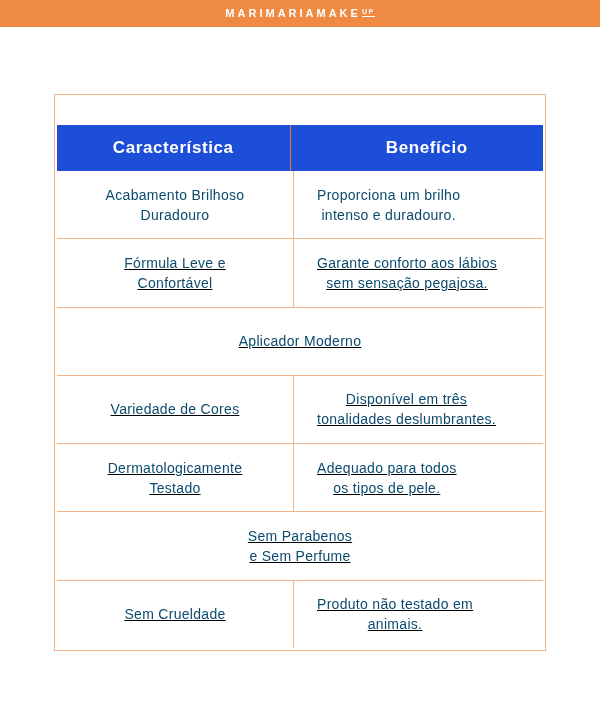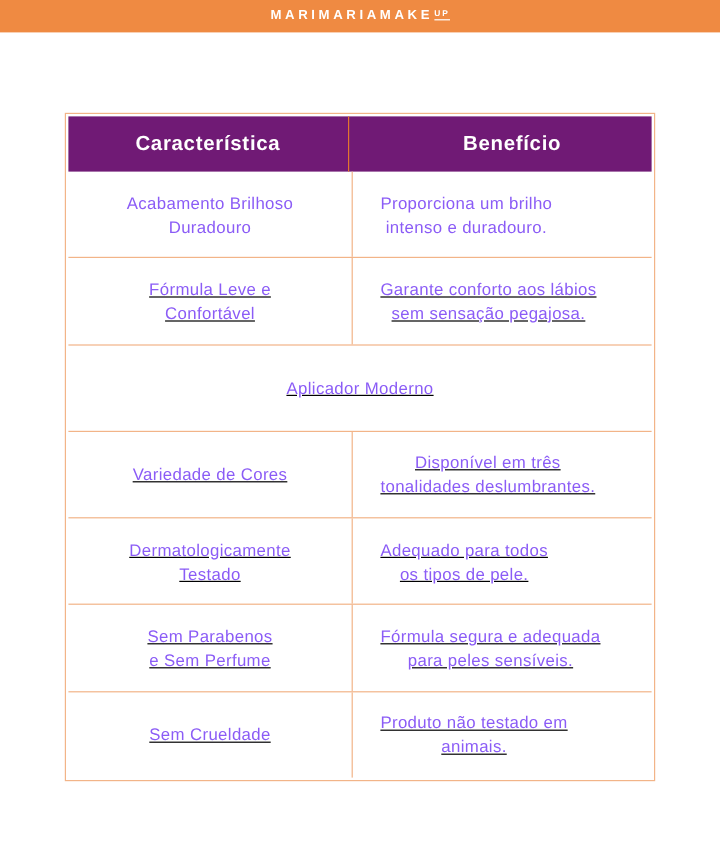--- a/index.html
+++ b/index.html
@@ -16,32 +16,32 @@
   .logo { color:#ffffff; font-weight:700; font-size:11px; letter-spacing:3px; line-height:1; white-space:nowrap; }
   .logo-sup {
     display:inline-block; font-size:7px; letter-spacing:1.5px;
     vertical-align:3px; border-bottom:1px solid #ffffff; padding-bottom:1px; margin-left:1px;
   }
   .table-wrap {
     position:absolute; left:54px; top:94px; width:492px; height:557px;
     border:1px solid #F2B488; padding:2px; background:#ffffff;
     display:flex; flex-direction:column;
   }
-  .header-row { display:flex; height:46px; background:#701a75; flex:0 0 46px; }
+  .header-row { display:flex; height:46px; background:#1d4ed8; flex:0 0 46px;margin-top:28px; }
   .header-cell {
     flex:1 1 0; display:flex; align-items:center; justify-content:center;
     color:#ffffff; font-weight:700; font-size:17px; letter-spacing:0.6px;
   }
   .header-cell.right { border-left:1px solid #E2762E;padding-left:20px; }
   .tbody { flex:1 1 auto; display:flex; flex-direction:column; }
   .row { flex:1 1 0; display:flex; }
   .row + .row { border-top:1px solid #F2B488;text-decoration:underline; }
   .cell {
     flex:1 1 0; display:flex; align-items:center;
-    color:#8b5cf6; font-size:14px; line-height:20px; letter-spacing:0.3px;
+    color:#0c4a6e; font-size:14px; line-height:20px; letter-spacing:0.3px;
     white-space:pre-line;
   }
   .cell.feature { justify-content:center; text-align:center; padding:6px 10px; }
   .cell.benefit { border-left:1px solid #F2B488; justify-content:flex-start; text-align:center; padding:6px 10px 6px 23px; }
 </style>
 </head>
 <body>
 
 <div class="canvas">
 
@@ -86,22 +86,20 @@
       <div class="row">
         <div class="cell feature">Dermatologicamente
 Testado</div>
         <div class="cell benefit">Adequado para todos
 os tipos de pele.</div>
       </div>
 
       <div class="row">
         <div class="cell feature">Sem Parabenos
 e Sem Perfume</div>
-        <div class="cell benefit">Fórmula segura e adequada
-para peles sensíveis.</div>
       </div>
 
       <div class="row">
         <div class="cell feature">Sem Crueldade</div>
         <div class="cell benefit">Produto não testado em
 animais.</div>
       </div>
 
     </div>
   </div>

